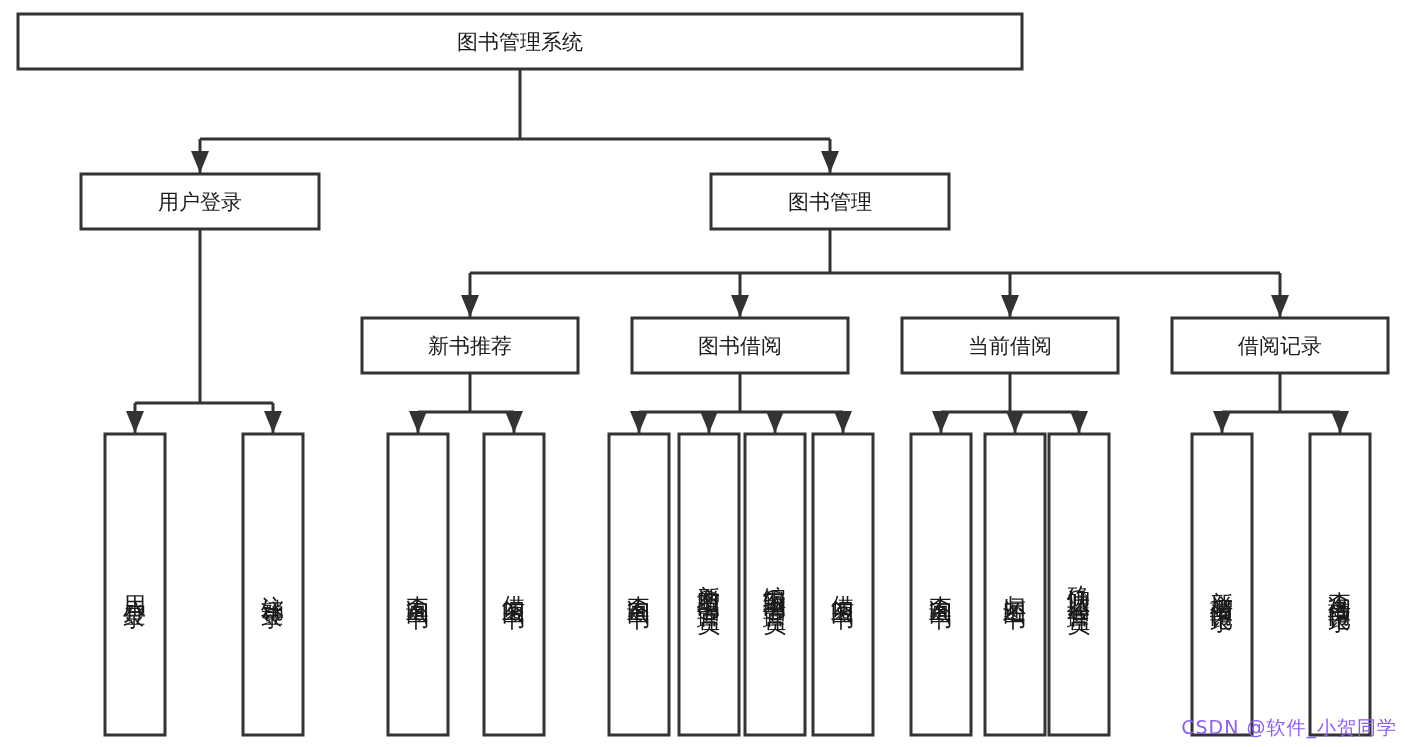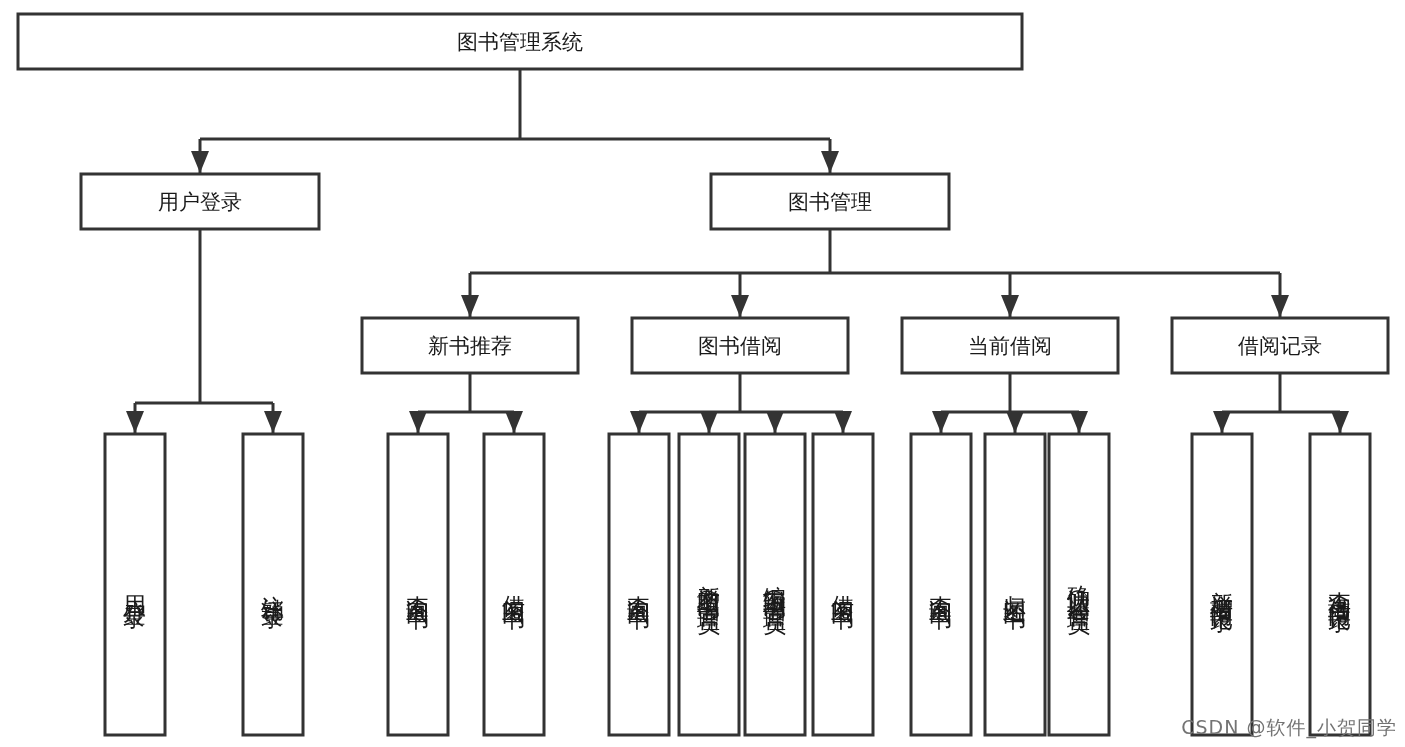--- a/index.html
+++ b/index.html
@@ -64,21 +64,21 @@
     justify-content: center;
     white-space: nowrap;
     pointer-events: none;
   }
   .watermark {
     position: absolute;
     right: 8px;
     bottom: 6px;
     font-family: "DejaVu Sans", "Liberation Sans", sans-serif;
     font-size: 19px;
-    color: #737373;
+    color: #8b5cf6;
     letter-spacing: 1px;
     white-space: nowrap;
     text-align: right;
   }
 </style>
 </head>
 <body>
 
 <div id="diagram-root">
 

